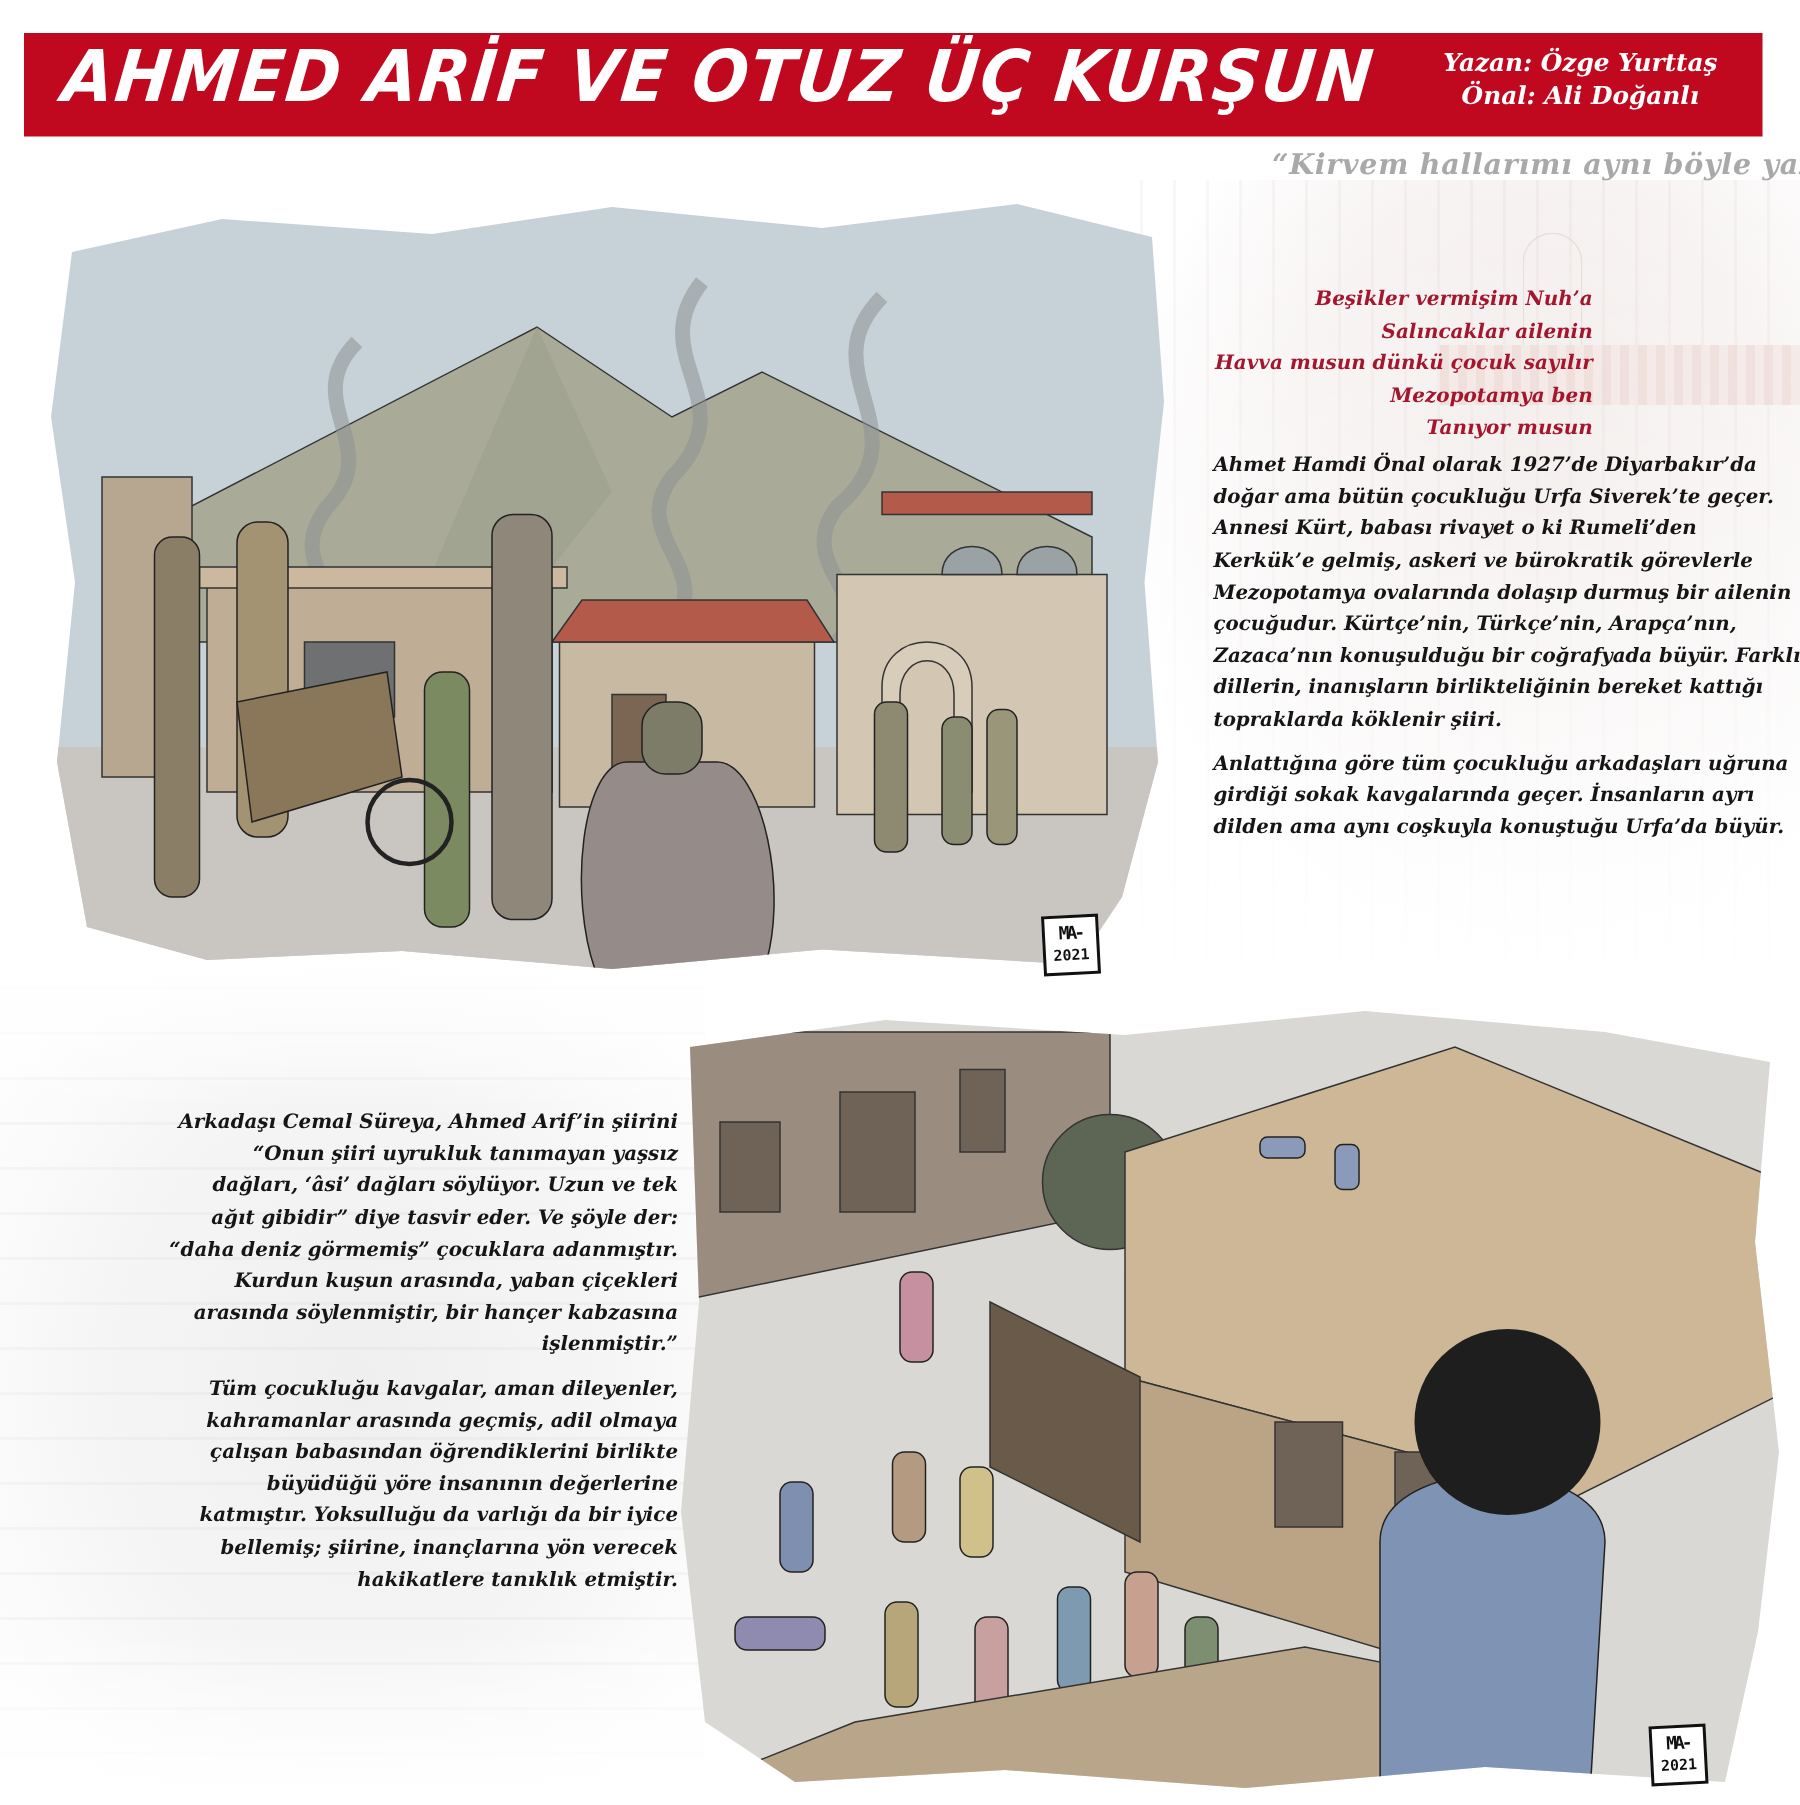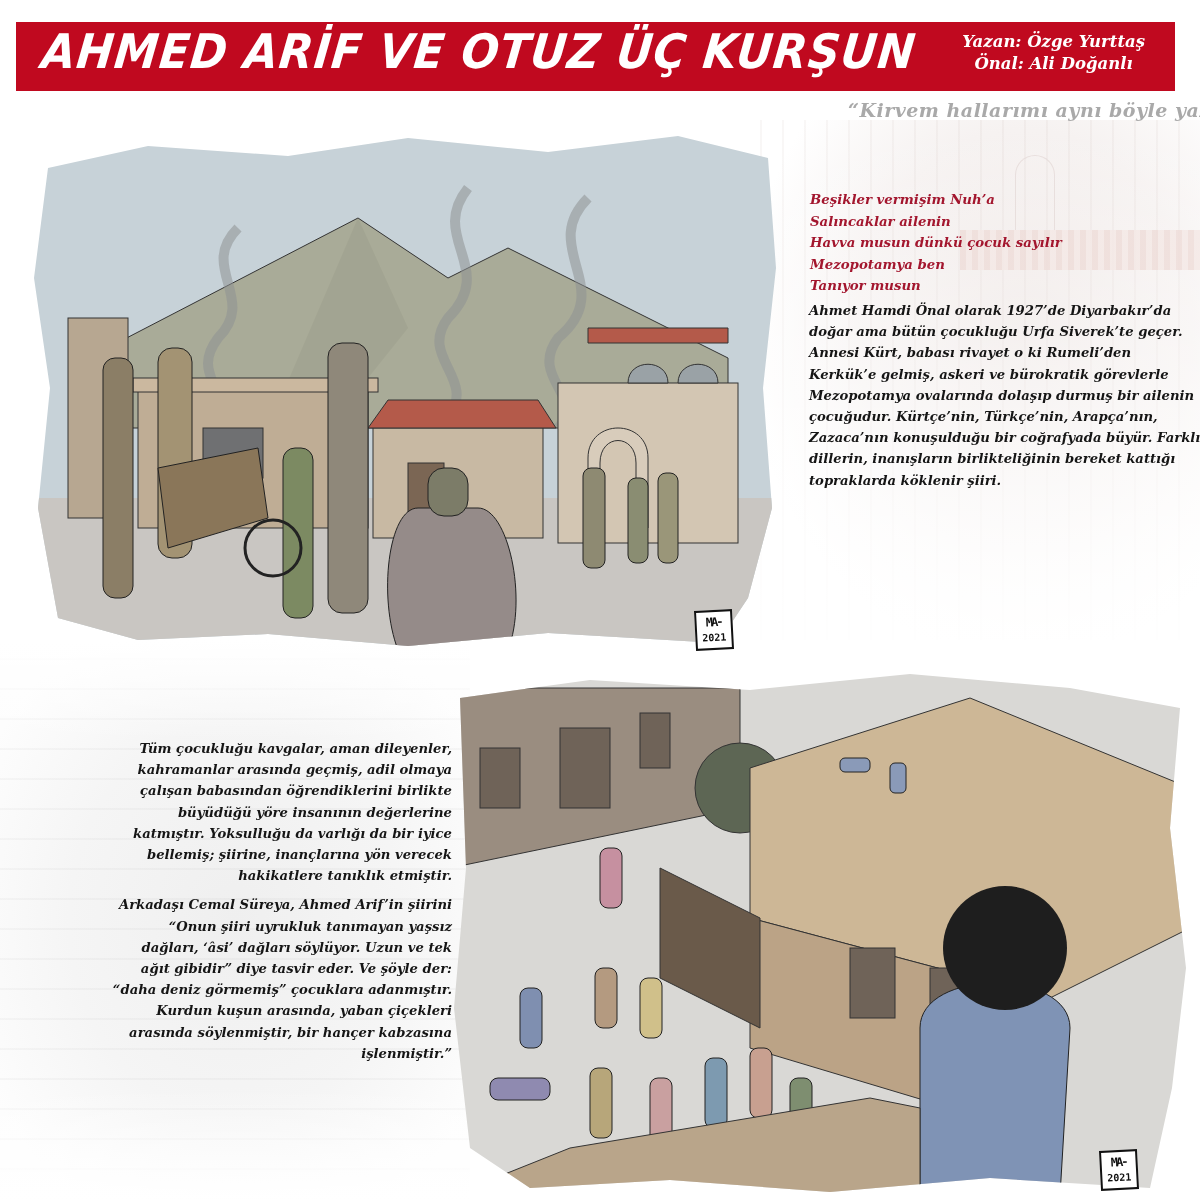--- a/index.html
+++ b/index.html
@@ -71,21 +71,21 @@
   .signature .scrawl { display: block; font-size: 12px; letter-spacing: -2px; }
   .signature.top { left: 695px; top: 610px; }
   .signature.bottom { left: 1100px; top: 1150px; }
 
   
   .poem {
     position: absolute; left: 810px; top: 189px;
     font-family: "DejaVu Serif", serif; font-style: italic; font-weight: bold;
     font-size: 13.3px; line-height: 21.5px; color: #a3162e;
   }
-  .poem div { white-space: nowrap; }
+  .poem div { white-space: nowrap; text-align: right; }
   .prose {
     position: absolute; font-family: "DejaVu Serif", serif; font-style: italic;
     font-weight: bold; font-size: 13.2px; color: #151515;
   }
   .prose p { margin-bottom: 8px; }
   .prose.right { left: 809px; top: 300px; width: 392px; line-height: 21.2px; text-align: left; }
   .prose.left { left: 112px; top: 738px; width: 340px; line-height: 21.2px; text-align: right; }
 </style>
 </head>
 <body>
@@ -161,20 +161,21 @@
 <div class="poem">
   <div>Beşikler vermişim Nuh’a</div>
   <div>Salıncaklar ailenin</div>
   <div>Havva musun dünkü çocuk sayılır</div>
   <div>Mezopotamya ben</div>
   <div>Tanıyor musun</div>
 </div>
 
 <div class="prose right">
   <p>Ahmet Hamdi Önal olarak 1927’de Diyarbakır’da doğar ama bütün çocukluğu Urfa Siverek’te geçer. Annesi Kürt, babası rivayet o ki Rumeli’den Kerkük’e gelmiş, askeri ve bürokratik görevlerle Mezopotamya ovalarında dolaşıp durmuş bir ailenin çocuğudur. Kürtçe’nin, Türkçe’nin, Arapça’nın, Zazaca’nın konuşulduğu bir coğrafyada büyür. Farklı dillerin, inanışların birlikteliğinin bereket kattığı topraklarda köklenir şiiri.</p>
+  <p>Anlattığına göre tüm çocukluğu arkadaşları uğruna girdiği sokak kavgalarında geçer. İnsanların ayrı dilden ama aynı coşkuyla konuştuğu Urfa’da büyür.</p>
 </div>
 
 <div class="panel bottom">
   <svg viewBox="0 0 740 528" preserveAspectRatio="none">
     <defs>
       <clipPath id="roughBottom">
         <path d="M10 30 L140 12 L300 22 L460 6 L620 20 L730 40 L720 160 L736 300 L722 420 L700 520 L540 510 L380 524 L220 512 L80 520 L20 480 L4 340 L16 200 Z"></path>
       </clipPath>
     </defs>
     <g clip-path="url(#roughBottom)">
@@ -217,15 +218,15 @@
       <path d="M0 528 L120 480 L420 430 L470 440 L470 528 Z" fill="#b9a58a" stroke="#333"></path>
     </g>
   </svg>
 </div>
 <div class="signature bottom">
   <span class="scrawl">MA-</span>
   <span>2021</span>
 </div>
 
 <div class="prose left">
+  <p>Arkadaşı Cemal Süreya, Ahmed Arif’in şiirini “Onun şiiri uyrukluk tanımayan yaşsız dağları, ‘âsi’ dağları söylüyor. Uzun ve tek ağıt gibidir” diye tasvir eder. Ve şöyle der: “daha deniz görmemiş” çocuklara adanmıştır. Kurdun kuşun arasında, yaban çiçekleri arasında söylenmiştir, bir hançer kabzasına işlenmiştir.”</p>
   <p>Tüm çocukluğu kavgalar, aman dileyenler, kahramanlar arasında geçmiş, adil olmaya çalışan babasından öğrendiklerini birlikte büyüdüğü yöre insanının değerlerine katmıştır. Yoksulluğu da varlığı da bir iyice bellemiş; şiirine, inançlarına yön verecek hakikatlere tanıklık etmiştir.</p>
-  <p>Arkadaşı Cemal Süreya, Ahmed Arif’in şiirini “Onun şiiri uyrukluk tanımayan yaşsız dağları, ‘âsi’ dağları söylüyor. Uzun ve tek ağıt gibidir” diye tasvir eder. Ve şöyle der: “daha deniz görmemiş” çocuklara adanmıştır. Kurdun kuşun arasında, yaban çiçekleri arasında söylenmiştir, bir hançer kabzasına işlenmiştir.”</p>
 </div>
 
 </body></html>

